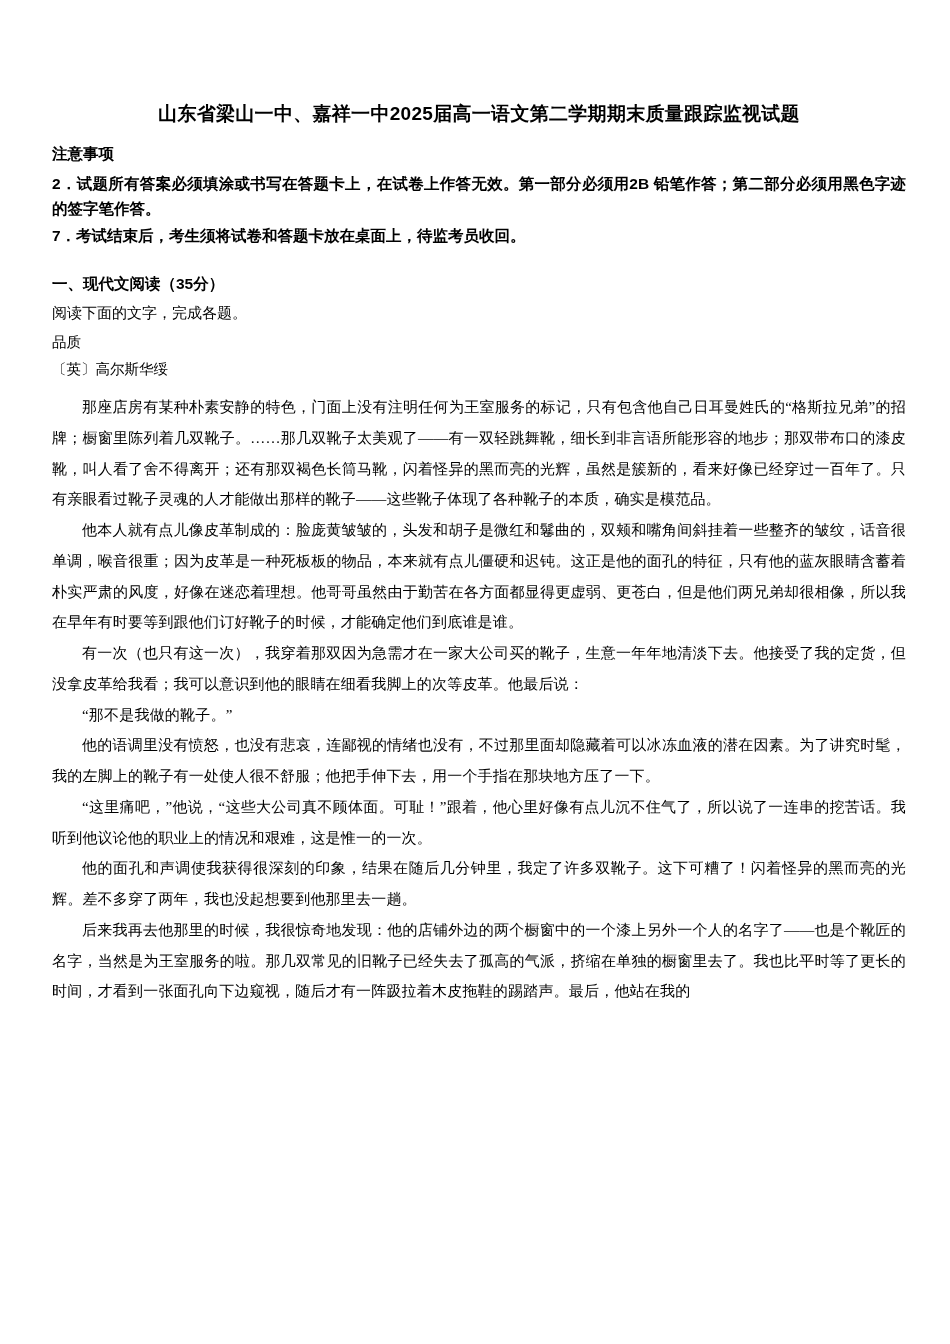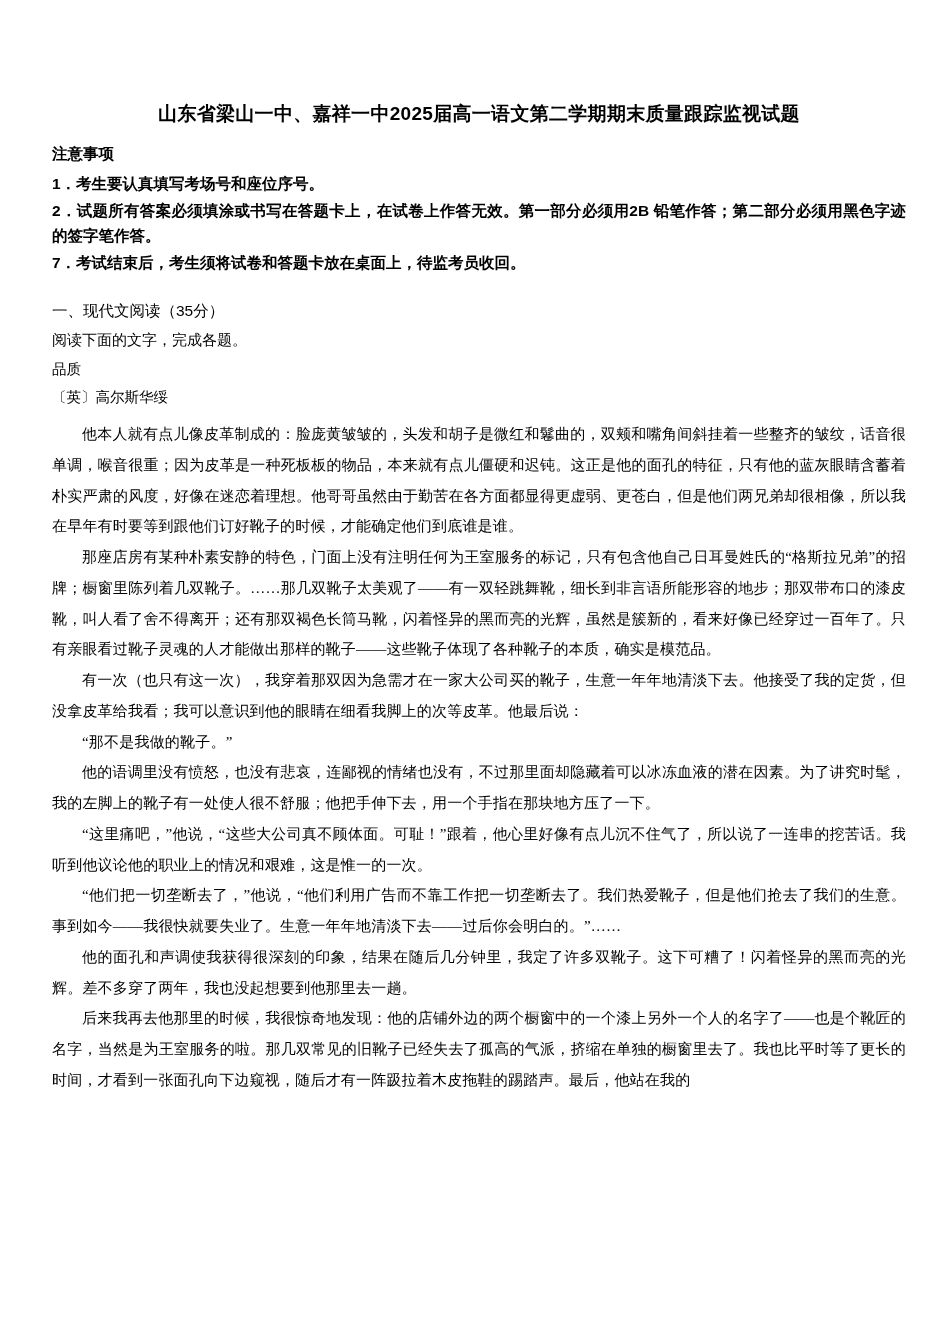--- a/index.html
+++ b/index.html
@@ -39,21 +39,21 @@
   .notice-item {
     font-family: "Liberation Sans", sans-serif;
     font-weight: bold;
     font-size: 15.5px;
     line-height: 1.62;
     margin: 0 0 2px 0;
     text-align: justify;
   }
   .section-heading {
     font-family: "Liberation Sans", sans-serif;
-    font-weight: normal;
+    font-weight: bold;
     font-size: 15.5px;
     margin: 26px 0 6px 0;
   }
   .plain {
     font-size: 15px;
     line-height: 1.6;
     margin: 0 0 4px 0;
   }
   .small-label {
     font-size: 14.5px;
@@ -81,34 +81,32 @@
   }
 </style>
 </head>
 <body>
 
 <div class="page">
 
   <h1 class="doc-title">山东省梁山一中、嘉祥一中2025届高一语文第二学期期末质量跟踪监视试题</h1>
 
   <div class="notice-heading">注意事项</div>
-  <p class="notice-item">1．考生要认真填写考场号和座位序号。</p>
   <p class="notice-item">2．试题所有答案必须填涂或书写在答题卡上，在试卷上作答无效。第一部分必须用2B 铅笔作答；第二部分必须用黑色字迹的签字笔作答。</p>
   <p class="notice-item">7．考试结束后，考生须将试卷和答题卡放在桌面上，待监考员收回。</p>
 
   <div class="section-heading">一、现代文阅读（35分）</div>
   <p class="plain">阅读下面的文字，完成各题。</p>
   <p class="small-label">品质</p>
   <p class="small-label">〔英〕高尔斯华绥</p>
 
   <div class="block-gap"></div>
 
+  <p class="body-para">那座店房有某种朴素安静的特色，门面上没有注明任何为王室服务的标记，只有包含他自己日耳曼姓氏的“格斯拉兄弟”的招牌；橱窗里陈列着几双靴子。……那几双靴子太美观了——有一双轻跳舞靴，细长到非言语所能形容的地步；那双带布口的漆皮靴，叫人看了舍不得离开；还有那双褐色长筒马靴，闪着怪异的黑而亮的光辉，虽然是簇新的，看来好像已经穿过一百年了。只有亲眼看过靴子灵魂的人才能做出那样的靴子——这些靴子体现了各种靴子的本质，确实是模范品。</p>
   <p class="body-para">他本人就有点儿像皮革制成的：脸庞黄皱皱的，头发和胡子是微红和鬈曲的，双颊和嘴角间斜挂着一些整齐的皱纹，话音很单调，喉音很重；因为皮革是一种死板板的物品，本来就有点儿僵硬和迟钝。这正是他的面孔的特征，只有他的蓝灰眼睛含蓄着朴实严肃的风度，好像在迷恋着理想。他哥哥虽然由于勤苦在各方面都显得更虚弱、更苍白，但是他们两兄弟却很相像，所以我在早年有时要等到跟他们订好靴子的时候，才能确定他们到底谁是谁。</p>
-  <p class="body-para">那座店房有某种朴素安静的特色，门面上没有注明任何为王室服务的标记，只有包含他自己日耳曼姓氏的“格斯拉兄弟”的招牌；橱窗里陈列着几双靴子。……那几双靴子太美观了——有一双轻跳舞靴，细长到非言语所能形容的地步；那双带布口的漆皮靴，叫人看了舍不得离开；还有那双褐色长筒马靴，闪着怪异的黑而亮的光辉，虽然是簇新的，看来好像已经穿过一百年了。只有亲眼看过靴子灵魂的人才能做出那样的靴子——这些靴子体现了各种靴子的本质，确实是模范品。</p>
   <p class="body-para">有一次（也只有这一次），我穿着那双因为急需才在一家大公司买的靴子，生意一年年地清淡下去。他接受了我的定货，但没拿皮革给我看；我可以意识到他的眼睛在细看我脚上的次等皮革。他最后说：</p>
   <p class="quote-para">“那不是我做的靴子。”</p>
   <p class="body-para">他的语调里没有愤怒，也没有悲哀，连鄙视的情绪也没有，不过那里面却隐藏着可以冰冻血液的潜在因素。为了讲究时髦，我的左脚上的靴子有一处使人很不舒服；他把手伸下去，用一个手指在那块地方压了一下。</p>
   <p class="quote-para">“这里痛吧，”他说，“这些大公司真不顾体面。可耻！”跟着，他心里好像有点儿沉不住气了，所以说了一连串的挖苦话。我听到他议论他的职业上的情况和艰难，这是惟一的一次。</p>
-  <p class="quote-para">“他们把一切垄断去了，”他说，“他们利用广告而不靠工作把一切垄断去了。我们热爱靴子，但是他们抢去了我们的生意。事到如今——我很快就要失业了。生意一年年地清淡下去——过后你会明白的。”……</p>
   <p class="body-para">他的面孔和声调使我获得很深刻的印象，结果在随后几分钟里，我定了许多双靴子。这下可糟了！闪着怪异的黑而亮的光辉。差不多穿了两年，我也没起想要到他那里去一趟。</p>
   <p class="body-para">后来我再去他那里的时候，我很惊奇地发现：他的店铺外边的两个橱窗中的一个漆上另外一个人的名字了——也是个靴匠的名字，当然是为王室服务的啦。那几双常见的旧靴子已经失去了孤高的气派，挤缩在单独的橱窗里去了。我也比平时等了更长的时间，才看到一张面孔向下边窥视，随后才有一阵趿拉着木皮拖鞋的踢踏声。最后，他站在我的</p>
 
 </div>
 
 </body></html>

